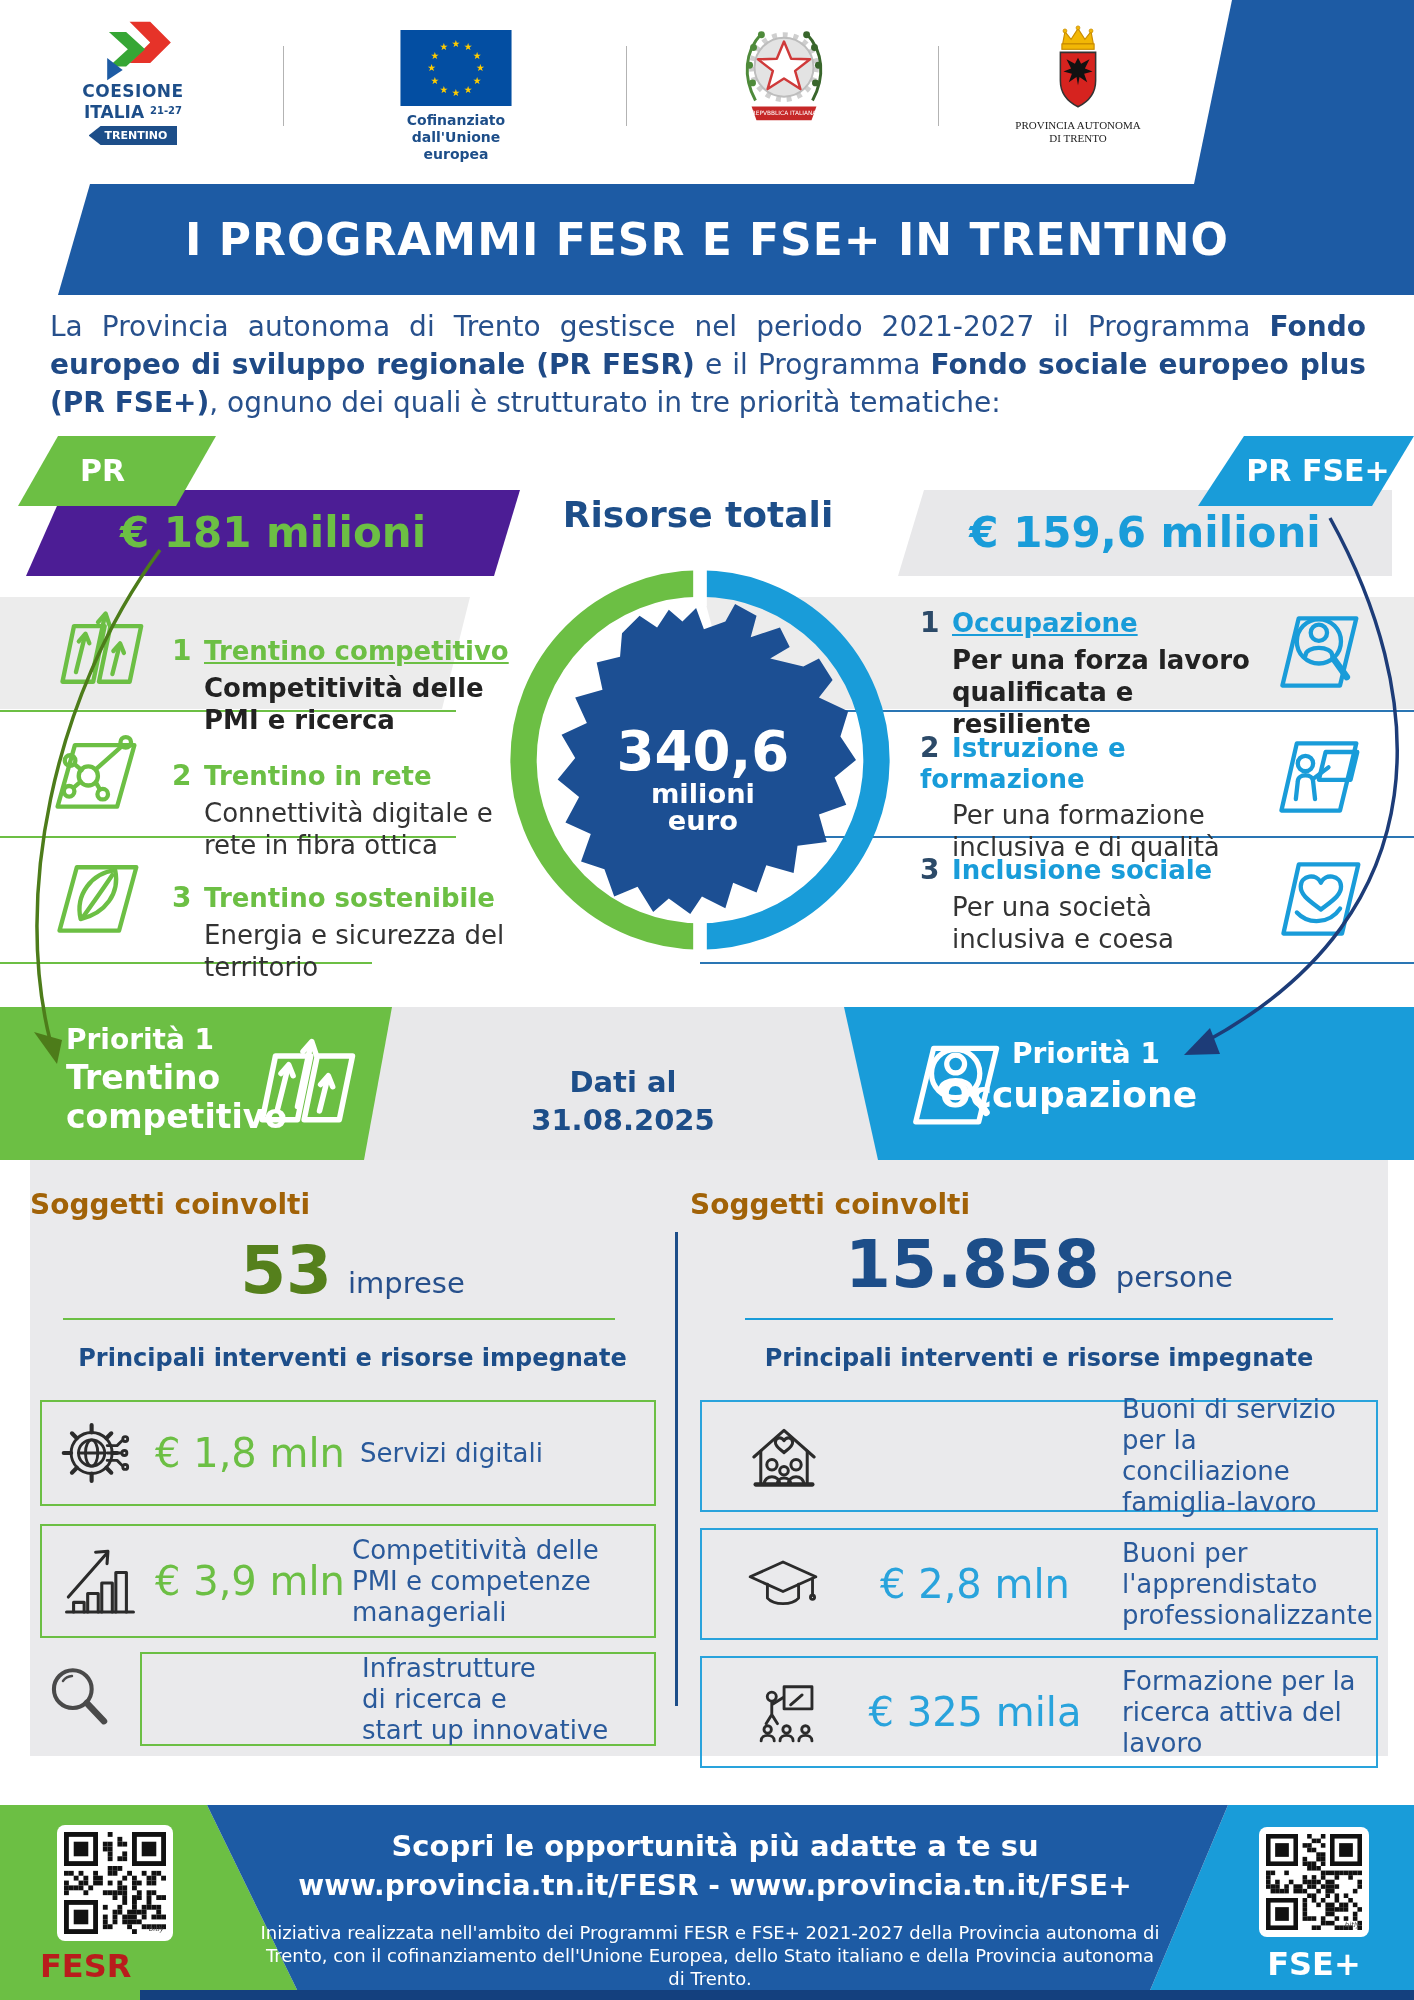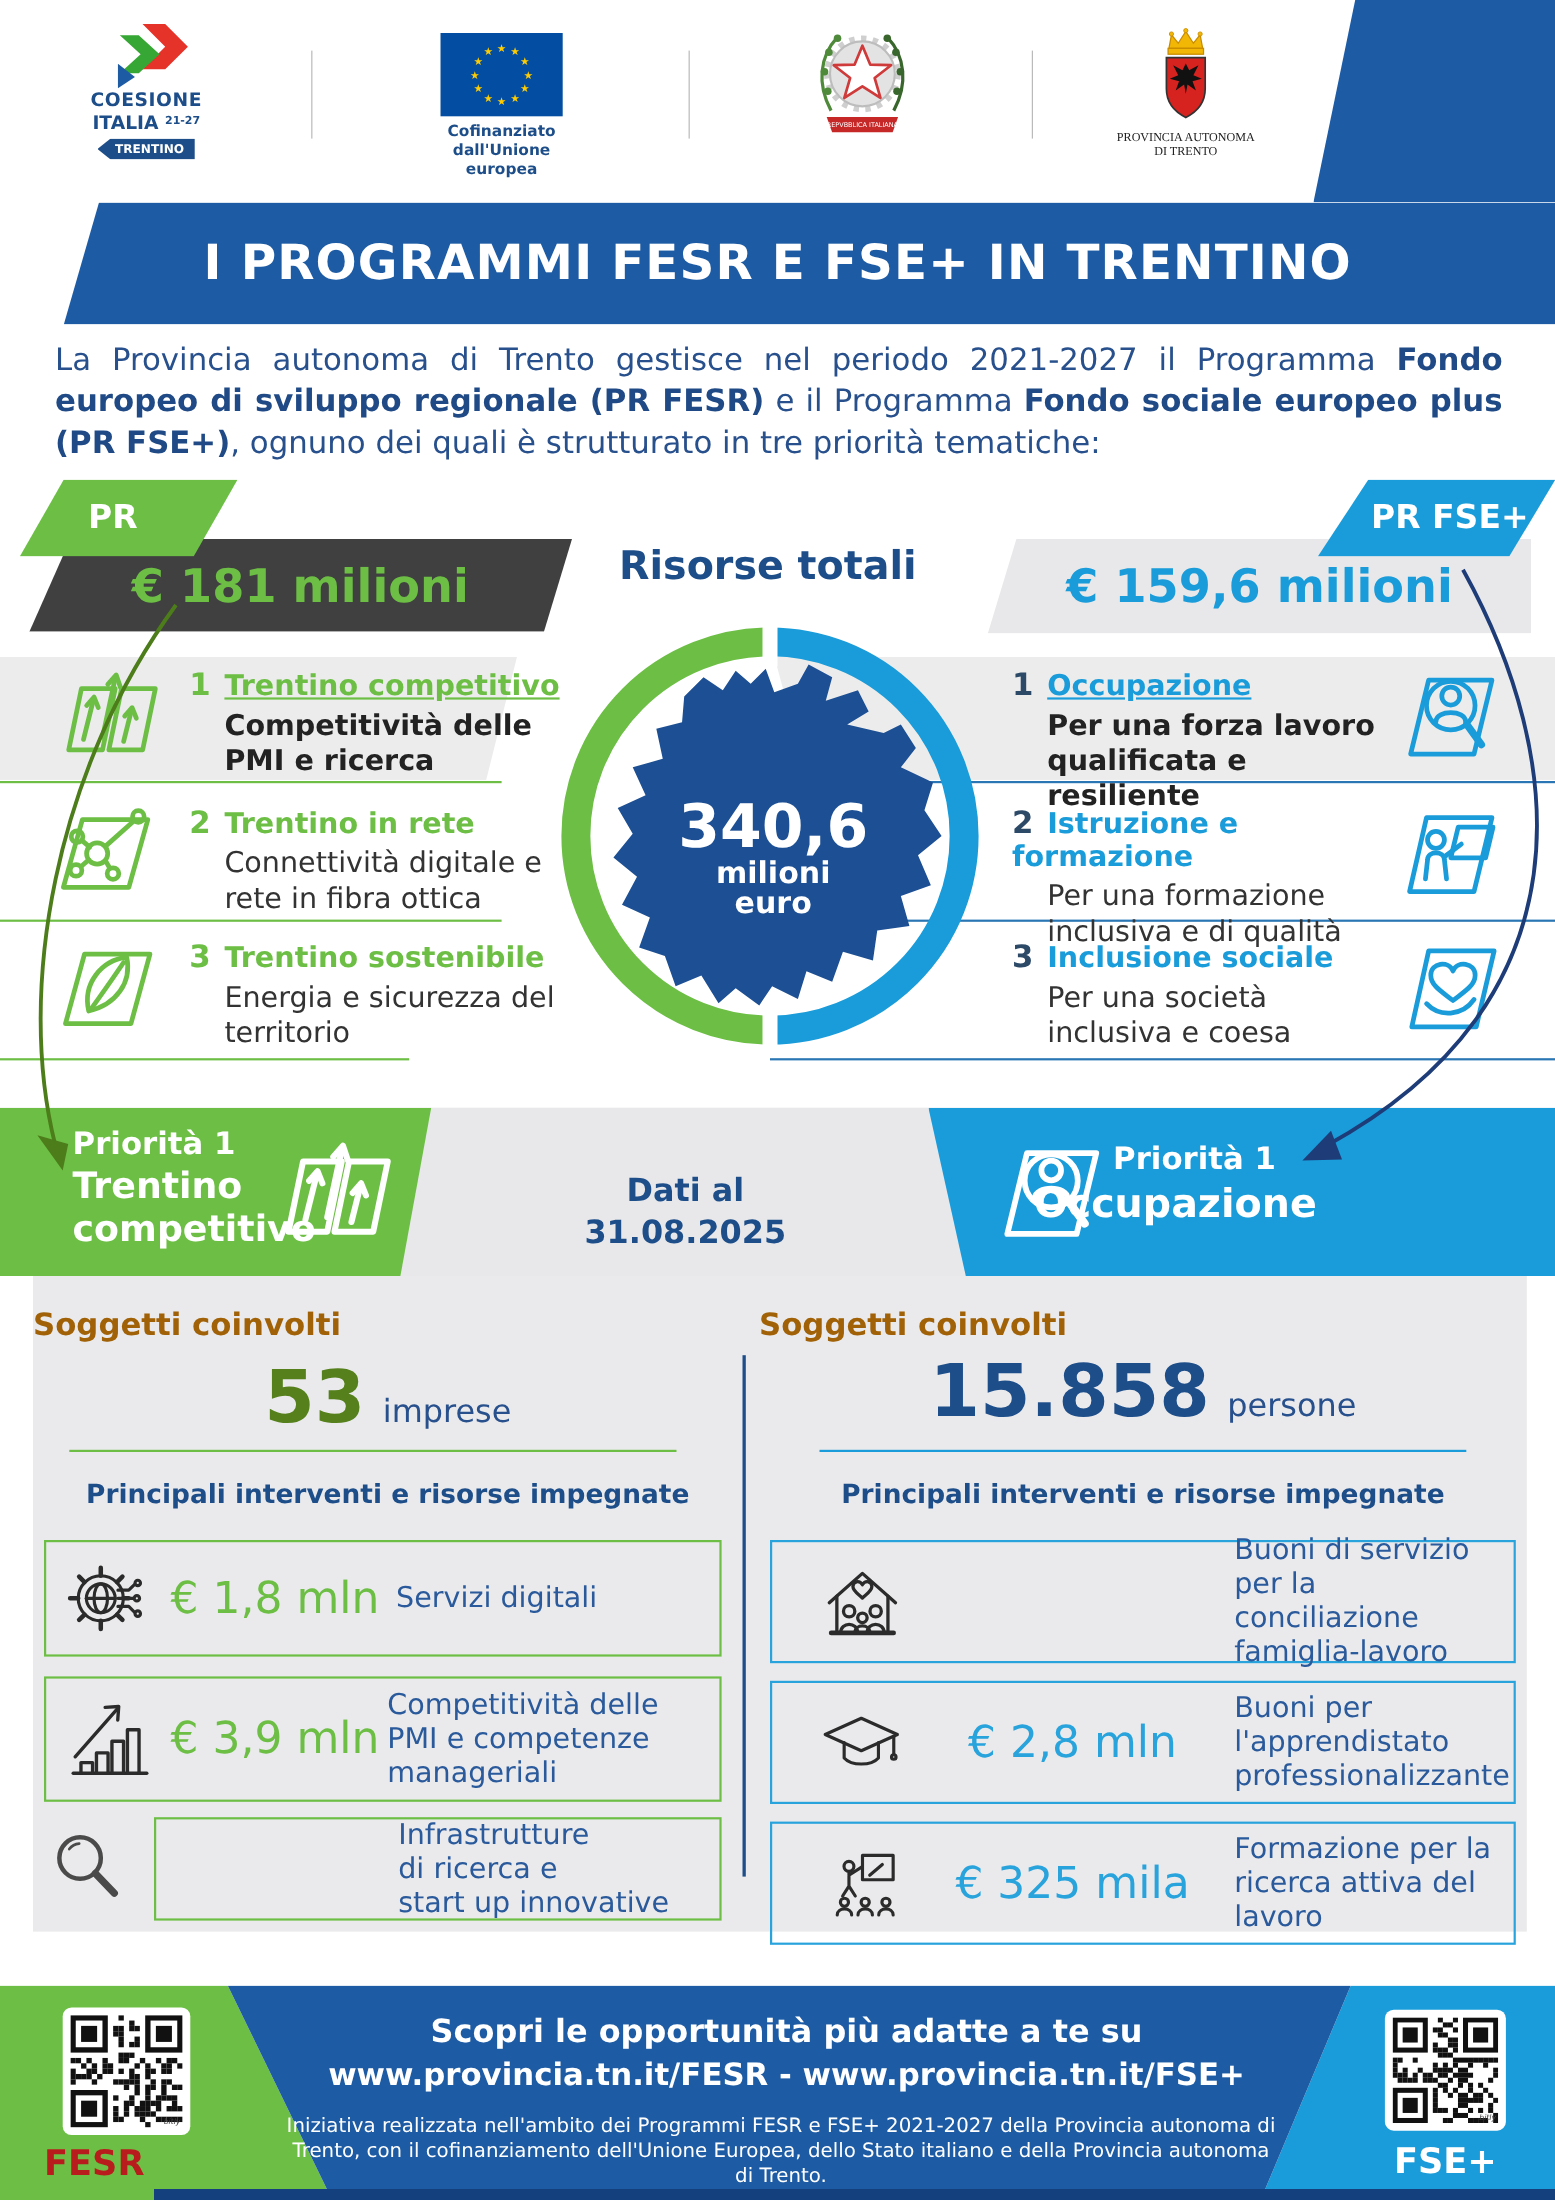--- a/index.html
+++ b/index.html
@@ -34,21 +34,21 @@
   
   .title-band{left:0;top:184px;width:1414px;height:111px;background:#1d5ba4;
       clip-path:polygon(90px 0,1414px 0,1414px 111px,58px 111px);
       color:#fff;font-weight:bold;font-size:44px;letter-spacing:1px;line-height:111px;text-align:center;}
 
   
   .intro{left:50px;top:308px;width:1316px;color:#27508c;font-size:28px;line-height:38px;text-align:justify;}
   .intro b{color:#1f4a86;}
 
   
-  .fesr-amtband{left:26px;top:490px;width:494px;height:84px;background:#404040;
+  .fesr-amtband{left:26px;top:490px;width:494px;height:106px;background:#4c1d95;
       clip-path:polygon(38px 0,494px 0,468px 86px,0 86px);
       color:#6cbf44;font-weight:bold;font-size:42px;line-height:86px;text-align:center;padding-left:0;}
   .fesr-badge{left:18px;top:436px;width:198px;height:70px;background:#6cbf44;
       clip-path:polygon(40px 0,198px 0,158px 70px,0 70px);
       color:#fff;font-weight:bold;font-size:30px;line-height:70px;padding-left:62px;box-sizing:border-box;}
   .fse-amtband{left:898px;top:490px;width:494px;height:86px;background:#e8e8ea;
       clip-path:polygon(26px 0,494px 0,494px 86px,0 86px);
       color:#199cd9;font-weight:bold;font-size:42px;line-height:86px;text-align:center;}
   .fse-badge{left:1198px;top:436px;width:216px;height:70px;background:#199cd9;
       clip-path:polygon(46px 0,216px 0,174px 70px,0 70px);
@@ -61,21 +61,21 @@
       clip-path:polygon(0 0,470px 0,442px 112px,0 112px);}
   .rband1{left:704px;top:597px;width:710px;height:112px;background:#ececec;
       clip-path:polygon(0 0,710px 0,710px 112px,30px 112px);}
   .lsep{left:0;width:456px;height:2px;background:#6cbf44;}
   .rsep{left:700px;width:714px;height:2px;background:#2a76b4;}
   .sepy1{top:710px;} .sepy2{top:836px;} .sepy3{top:962px;}
   .lsep.sepy3{width:372px;}
   .rowicon{width:96px;height:100px;}
   .licon1{left:50px;top:601px;} .licon2{left:48px;top:724px;} .licon3{left:48px;top:848px;}
   .ricon1{left:1268px;top:601px;} .ricon2{left:1268px;top:726px;} .ricon3{left:1270px;top:849px;}
-  .rowtxt{width:360px;}
+  .rowtxt{width:360px;margin-top:28px;}
   .lrow1{left:172px;top:606px;} .lrow2{left:172px;top:731px;} .lrow3{left:172px;top:853px;}
   .rrow1{left:920px;top:606px;width:350px;} .rrow2{left:920px;top:731px;width:350px;} .rrow3{left:920px;top:853px;width:350px;}
   .rownum{display:inline-block;width:32px;font-weight:bold;font-size:28px;}
   .lnum{color:#6cbf44;} .rnum{color:#2c4a68;}
   .rowttl{font-weight:bold;font-size:26px;}
   .lttl{color:#6cbf44;} .rttl{color:#199cd9;}
   .u{text-decoration:underline;}
   .rowdesc{margin-top:5px;margin-left:32px;font-size:26px;line-height:32px;color:#333;}
   .descbold{font-weight:bold;color:#222;}
 

